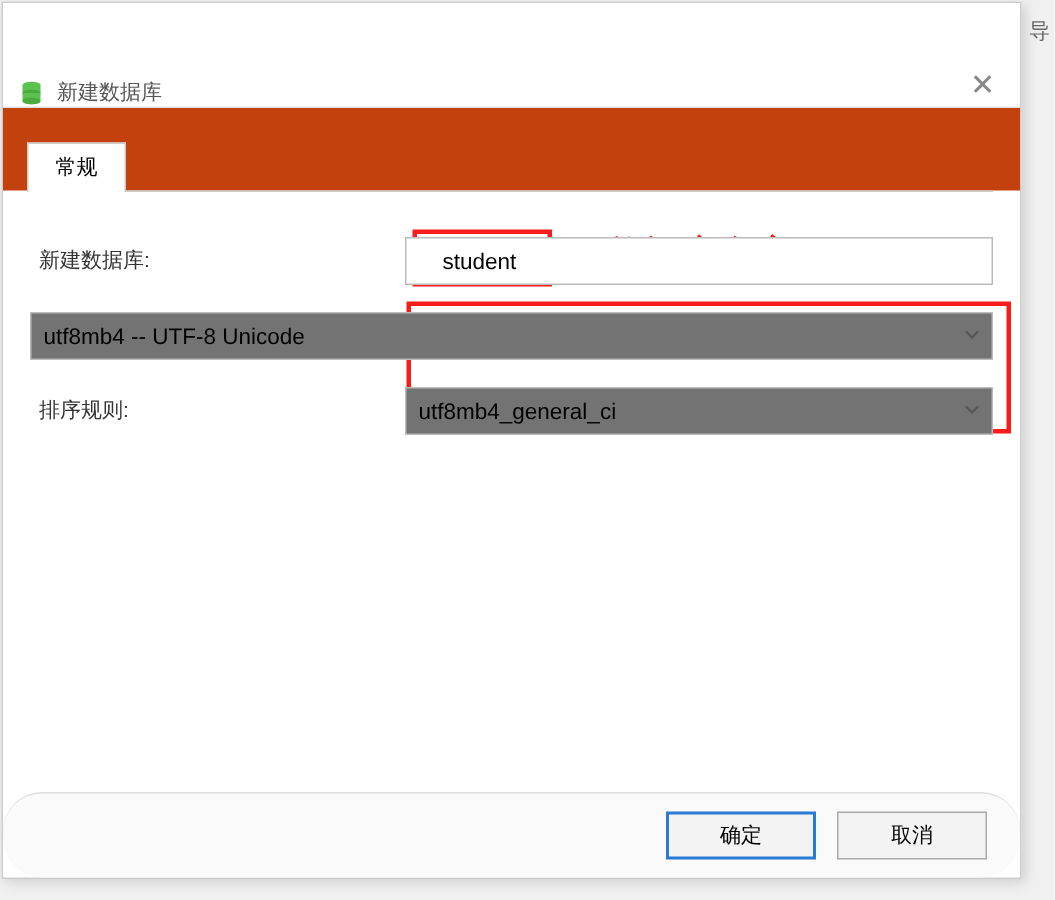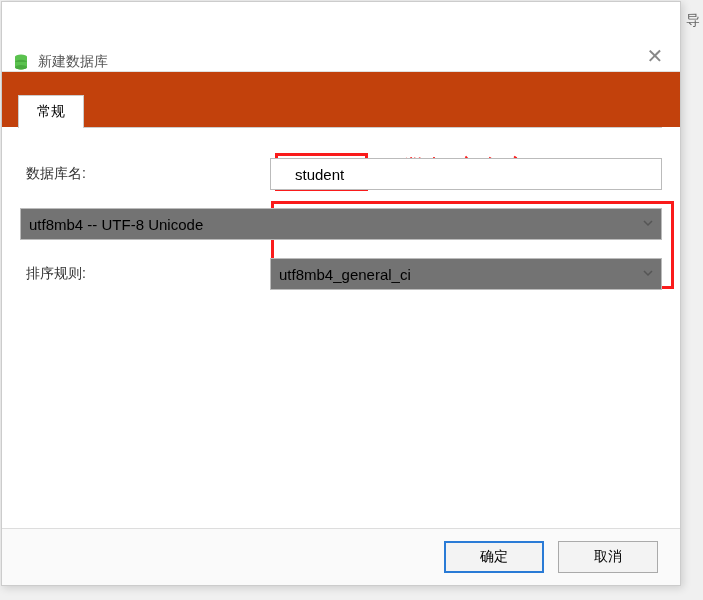--- a/index.html
+++ b/index.html
@@ -152,20 +152,21 @@
       width: 403px;
       height: 88px;
     }
     .footer {
       border-top: 1px solid #ddd;
       padding: 12px 22px;
       display: flex;
       justify-content: flex-end;
       gap: 14px;
       background: #fafafa;
+      border-radius: 26px;
     }
     .btn {
       min-width: 100px;
       height: 32px;
       border: 1px solid #aaa;
       background: #f3f3f3;
       font-size: 14px;
       cursor: pointer;
       font-family: inherit;
     }
@@ -209,21 +210,21 @@
     <div class="tab active">常规</div>
   </div>
 
   <div class="content">
 
     <div class="annot-text" style="top:24px;">数据库名字</div>
     <div class="hbox-db-name"></div>
     <div class="hbox-selects"></div>
 
     <div class="form-row">
-      <div class="form-label">数据库名:</div>
+      <div class="form-label">新建数据库:</div>
       <input class="text-input" type="text" value="student" style="">
     </div>
 
     <div class="form-row">
       <div class="select-wrap">
         <div class="select-display">
           <span>utf8mb4 -- UTF-8 Unicode</span>
         </div>
         <span class="select-arrow">
           <svg width="12" height="12" viewBox="0 0 12 12">

